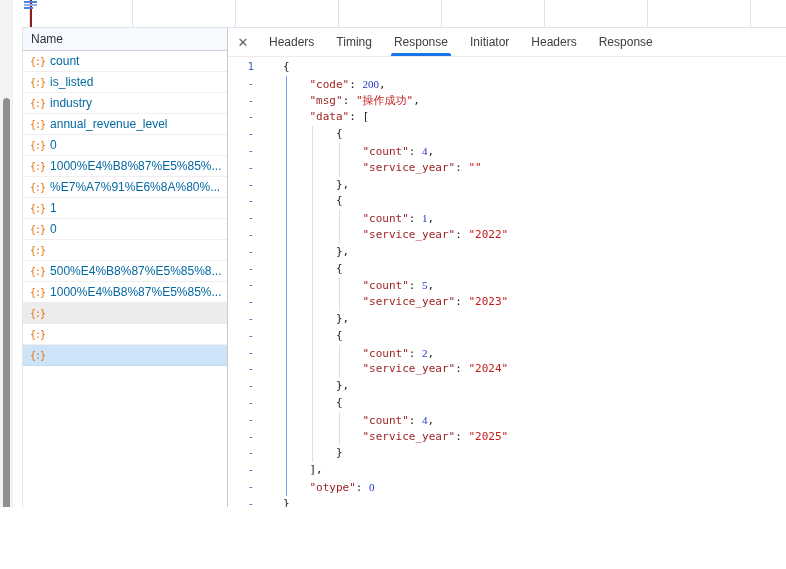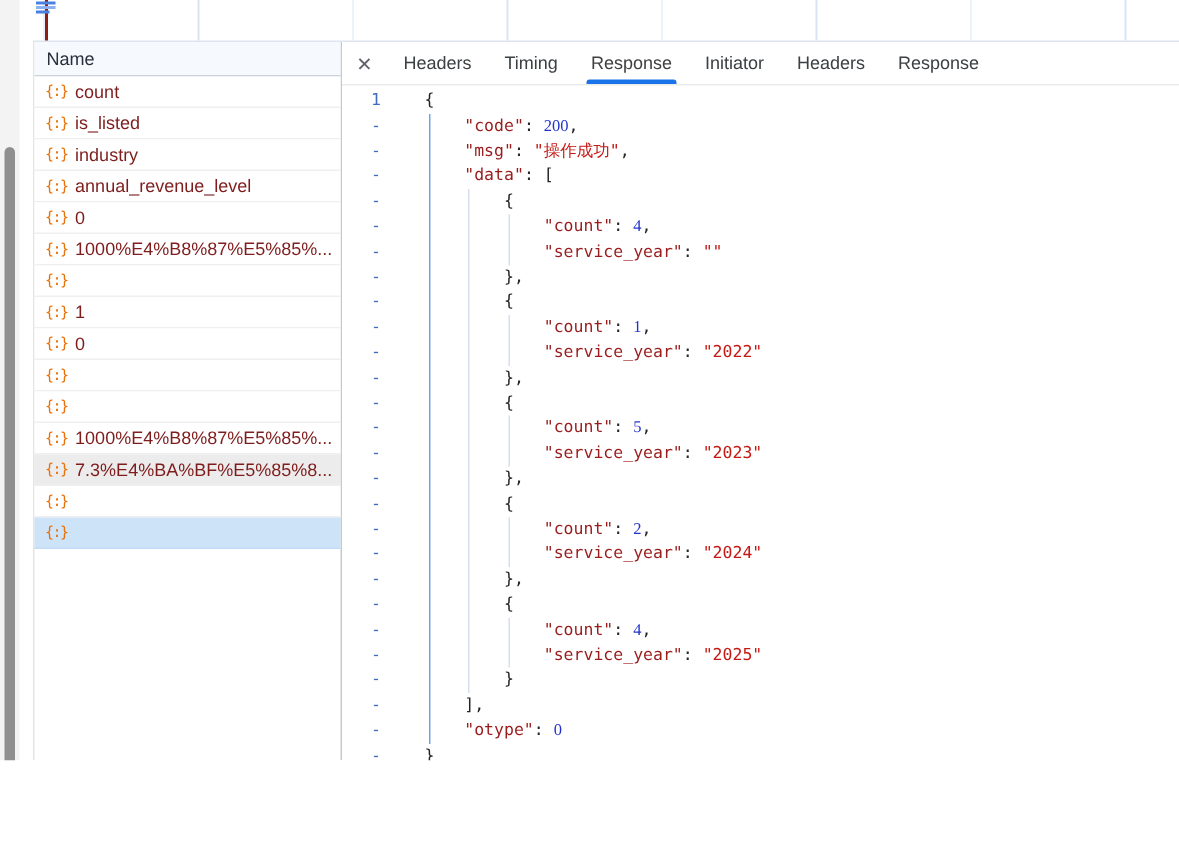--- a/index.html
+++ b/index.html
@@ -38,21 +38,21 @@
     height:21px; display:flex; align-items:center; padding-left:7px;
     border-bottom:1px solid #efefef; background:#ffffff; cursor:pointer;
     white-space:nowrap; overflow:hidden;
   }
   .req-row.highlighted { background:#ececec; }
   .req-row.selected { background:#cde4f8; border-bottom-color:#c2dcf5; }
   .req-icon {
     font-family:"DejaVu Sans Mono", monospace; font-size:10px; letter-spacing:-1px;
     color:#e8710a; margin-right:5px; flex:none;
   }
-  .req-name { font-size:12px; color:#7f1d1d; }
+  .req-name { font-size:12px; color:#0369a1; }
   
   .detail-panel { position:absolute; left:228px; top:28px; right:0; bottom:0; background:#ffffff; }
   .tabbar {
     height:29px; display:flex; align-items:center; padding-left:8px;
     border-bottom:1px solid #ebebeb; font-size:12px; color:#3c4043; background:#ffffff;
   }
   .close-x { width:14px; text-align:center; font-size:13px; color:#5f6368; margin-right:8px; cursor:pointer; }
   .tab { position:relative; margin:0 11px; height:100%; display:flex; align-items:center; cursor:pointer; }
   .tab.active { color:#404040; font-weight:400; }
   .tab .underline { position:absolute; left:-3px; right:-3px; bottom:0; height:3px; background:#1a73e8; border-radius:2px 2px 0 0; }
@@ -113,42 +113,43 @@
         <div class="req-row">
           <span class="req-icon">{:}</span>
           <span class="req-name">0</span>
         </div>
         <div class="req-row">
           <span class="req-icon">{:}</span>
           <span class="req-name">1000%E4%B8%87%E5%85%...</span>
         </div>
         <div class="req-row">
           <span class="req-icon">{:}</span>
+          <span class="req-name">%E7%A7%91%E6%8A%80%...</span>
         </div>
         <div class="req-row">
           <span class="req-icon">{:}</span>
           <span class="req-name">1</span>
         </div>
         <div class="req-row">
           <span class="req-icon">{:}</span>
           <span class="req-name">0</span>
         </div>
         <div class="req-row">
           <span class="req-icon">{:}</span>
         </div>
         <div class="req-row">
           <span class="req-icon">{:}</span>
+          <span class="req-name">500%E4%B8%87%E5%85%8...</span>
         </div>
         <div class="req-row">
           <span class="req-icon">{:}</span>
           <span class="req-name">1000%E4%B8%87%E5%85%...</span>
         </div>
         <div class="req-row highlighted">
           <span class="req-icon">{:}</span>
-          <span class="req-name">7.3%E4%BA%BF%E5%85%8...</span>
         </div>
         <div class="req-row">
           <span class="req-icon">{:}</span>
         </div>
         <div class="req-row selected">
           <span class="req-icon">{:}</span>
         </div>
       </div>
   </div>
 

